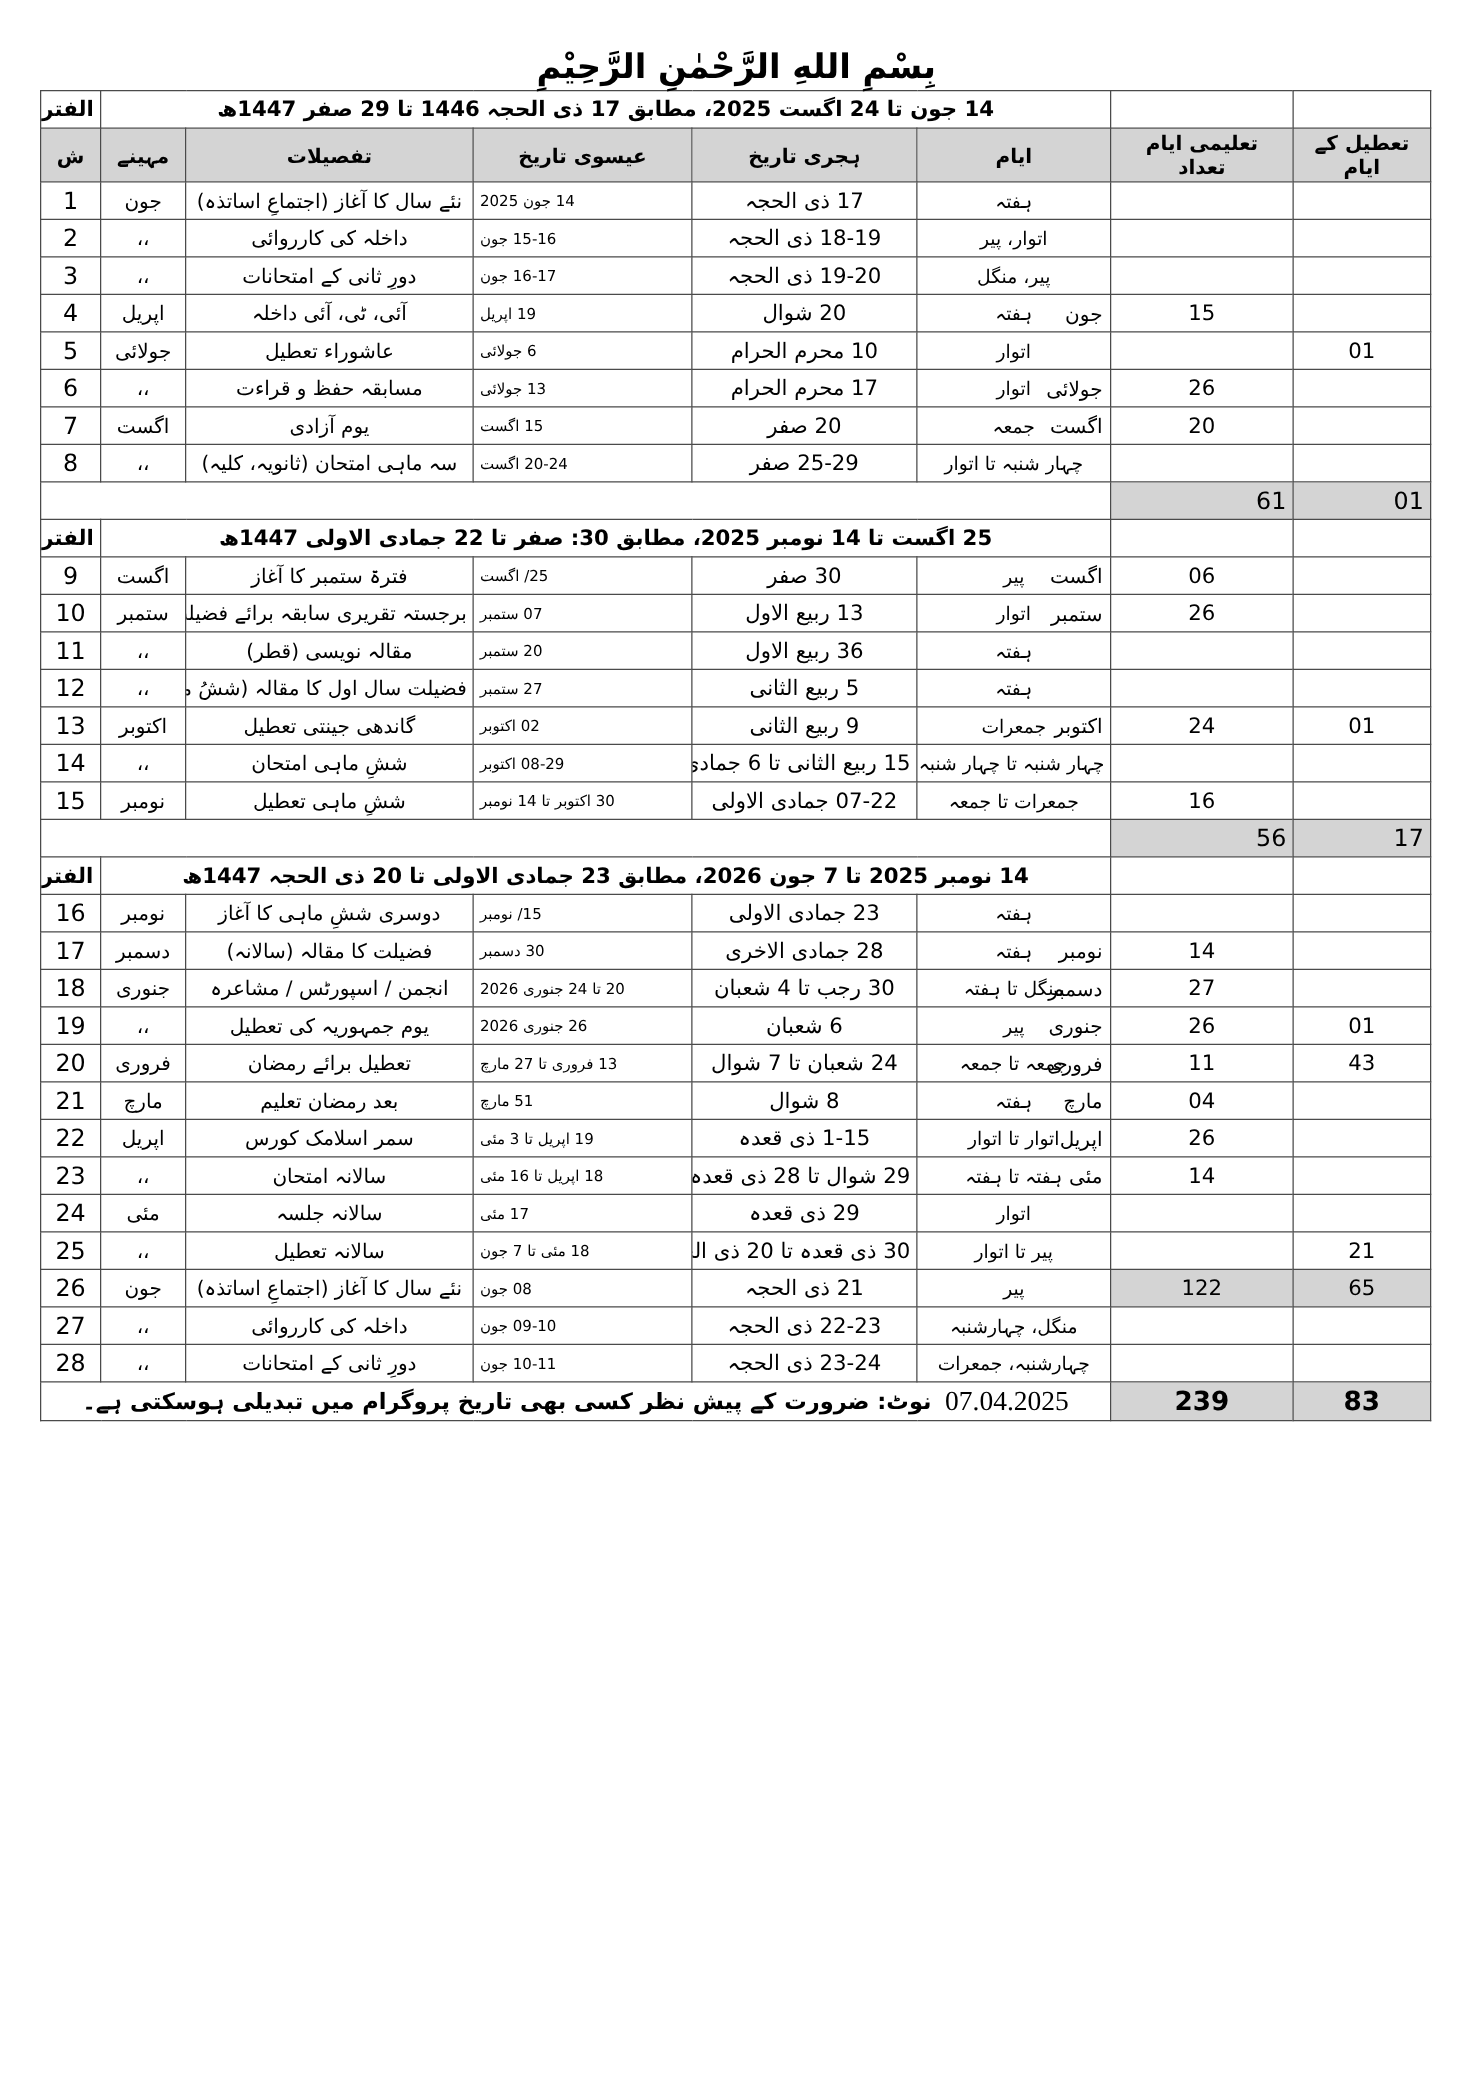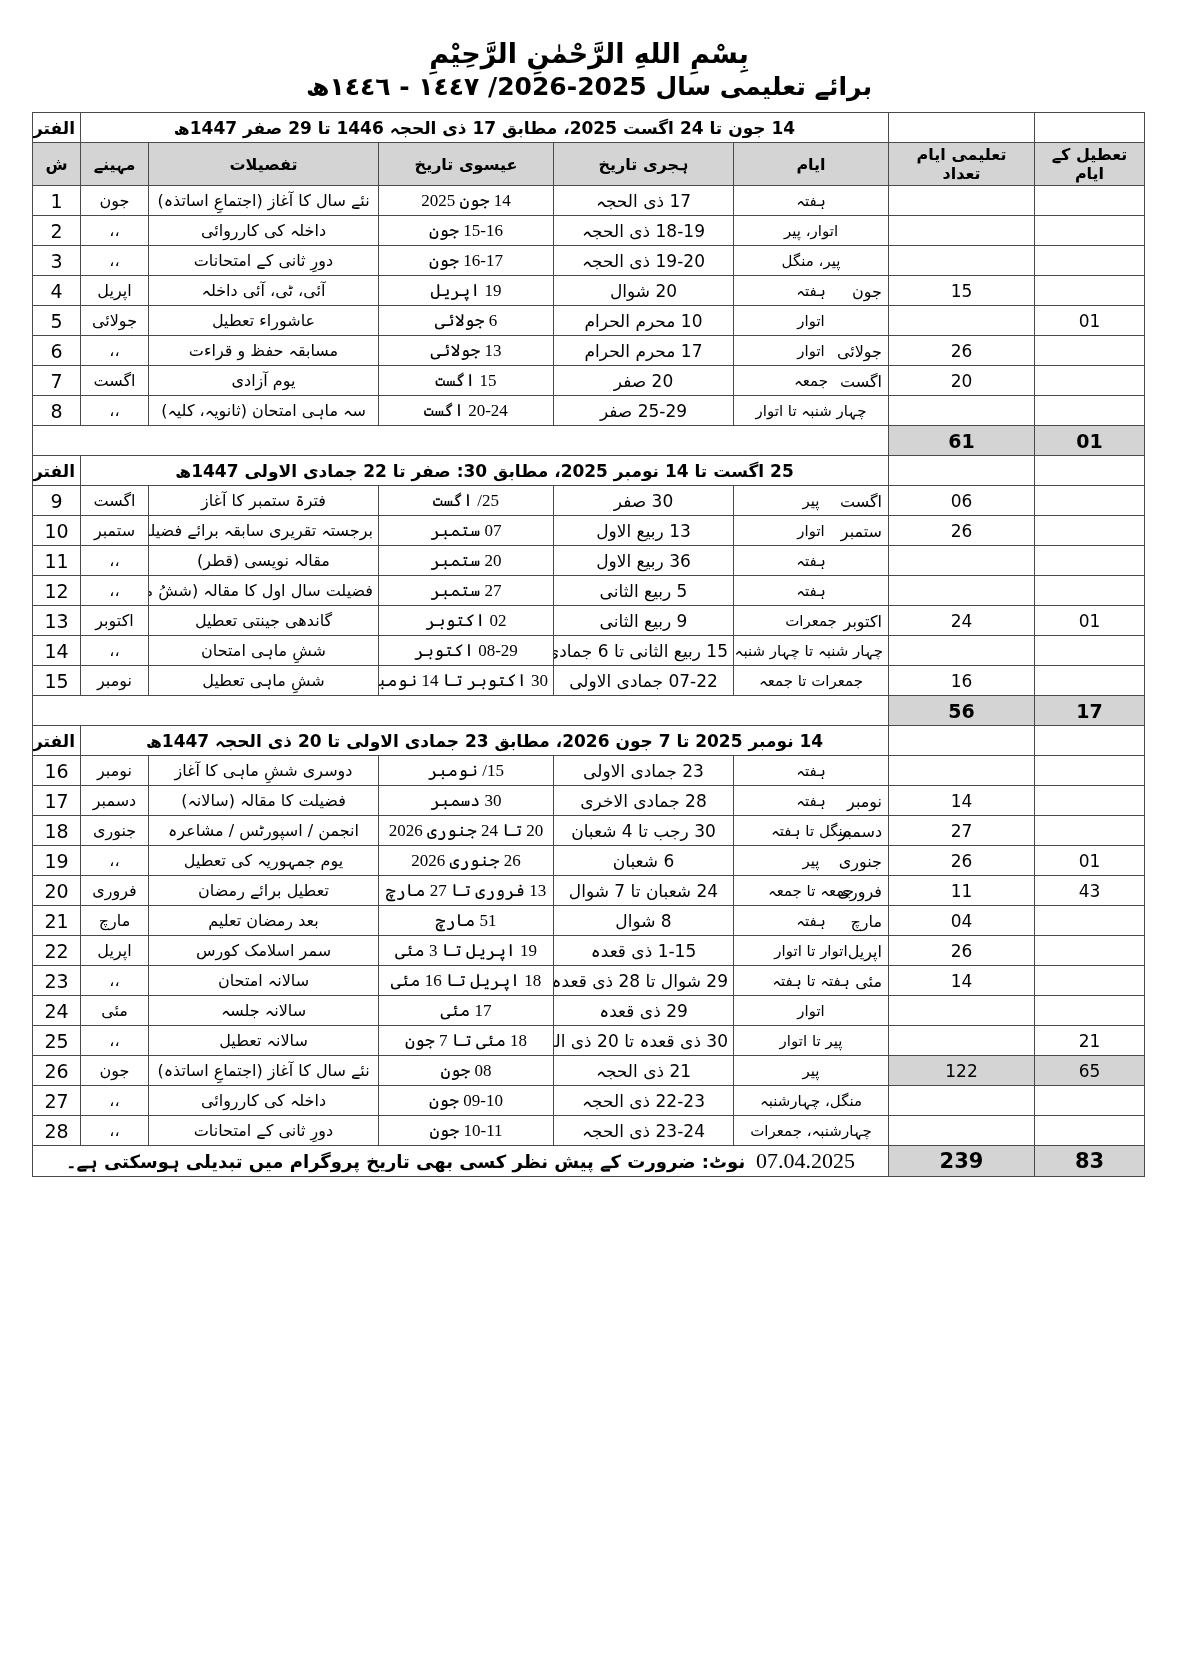--- a/index.html
+++ b/index.html
@@ -85,41 +85,40 @@
   .period-label{
     text-align:center;
     font-weight:bold;
     font-size:17px;
     background:#ffffff;
     white-space:nowrap;
   }
   .c-sr-cell{text-align:center;font-size:19px;}
   .c-month-cell{text-align:center;font-size:16px;}
   .c-details-cell{text-align:center;font-size:16px;}
-  .c-greg-cell{text-align:center;font-size:17px;font-family:Liberation Serif, serif;}
+  .c-greg-cell{text-align:left;font-size:12px;}
   .c-hijri-cell{text-align:center;font-size:17px;}
   .c-days-cell{text-align:center;font-size:15px;}
   .c-count-cell{text-align:center;font-size:17px;}
   .c-hol-cell{text-align:center;font-size:17px;}
-  .subtotal td{background:#d4d4d4;font-weight:bold;font-size:19px;text-align:center;height:38px;margin-top:40px;}
+  .subtotal td{background:#d4d4d4;font-weight:normal;font-size:19px;height:38px;margin-top:40px;}
   .subtotal td.blank{background:#ffffff;border-right:1px solid #4a4a4a;}
   .grand td{background:#d4d4d4;font-weight:bold;font-size:21px;text-align:center;height:46px;}
   .grand td.note{background:#ffffff;font-weight:bold;font-size:18px;text-align:center;}
   .note-inner{display:flex;align-items:center;justify-content:space-between;padding:0 28px;}
   .note-date{direction:ltr;font-size:22px;font-weight:normal;font-family:Liberation Serif, serif;}
   .hl{background:#d4d4d4;}
   .empty{}
 </style>
 </head>
 <body>
 
 <div class="page">
 
   <div class="bismillah">بِسْمِ اللهِ الرَّحْمٰنِ الرَّحِيْمِ</div>
-  <div class="doc-subtitle">برائے تعلیمی سال 2025-2026/ ١٤٤٧ - ١٤٤٦ھ</div>
 
   <table class="cal">
     <colgroup>
       <col class="c-hol">
         <col class="c-count">
         <col class="c-days">
         <col class="c-hijri">
       <col class="c-greg">
         <col class="c-details">
         <col class="c-month">

